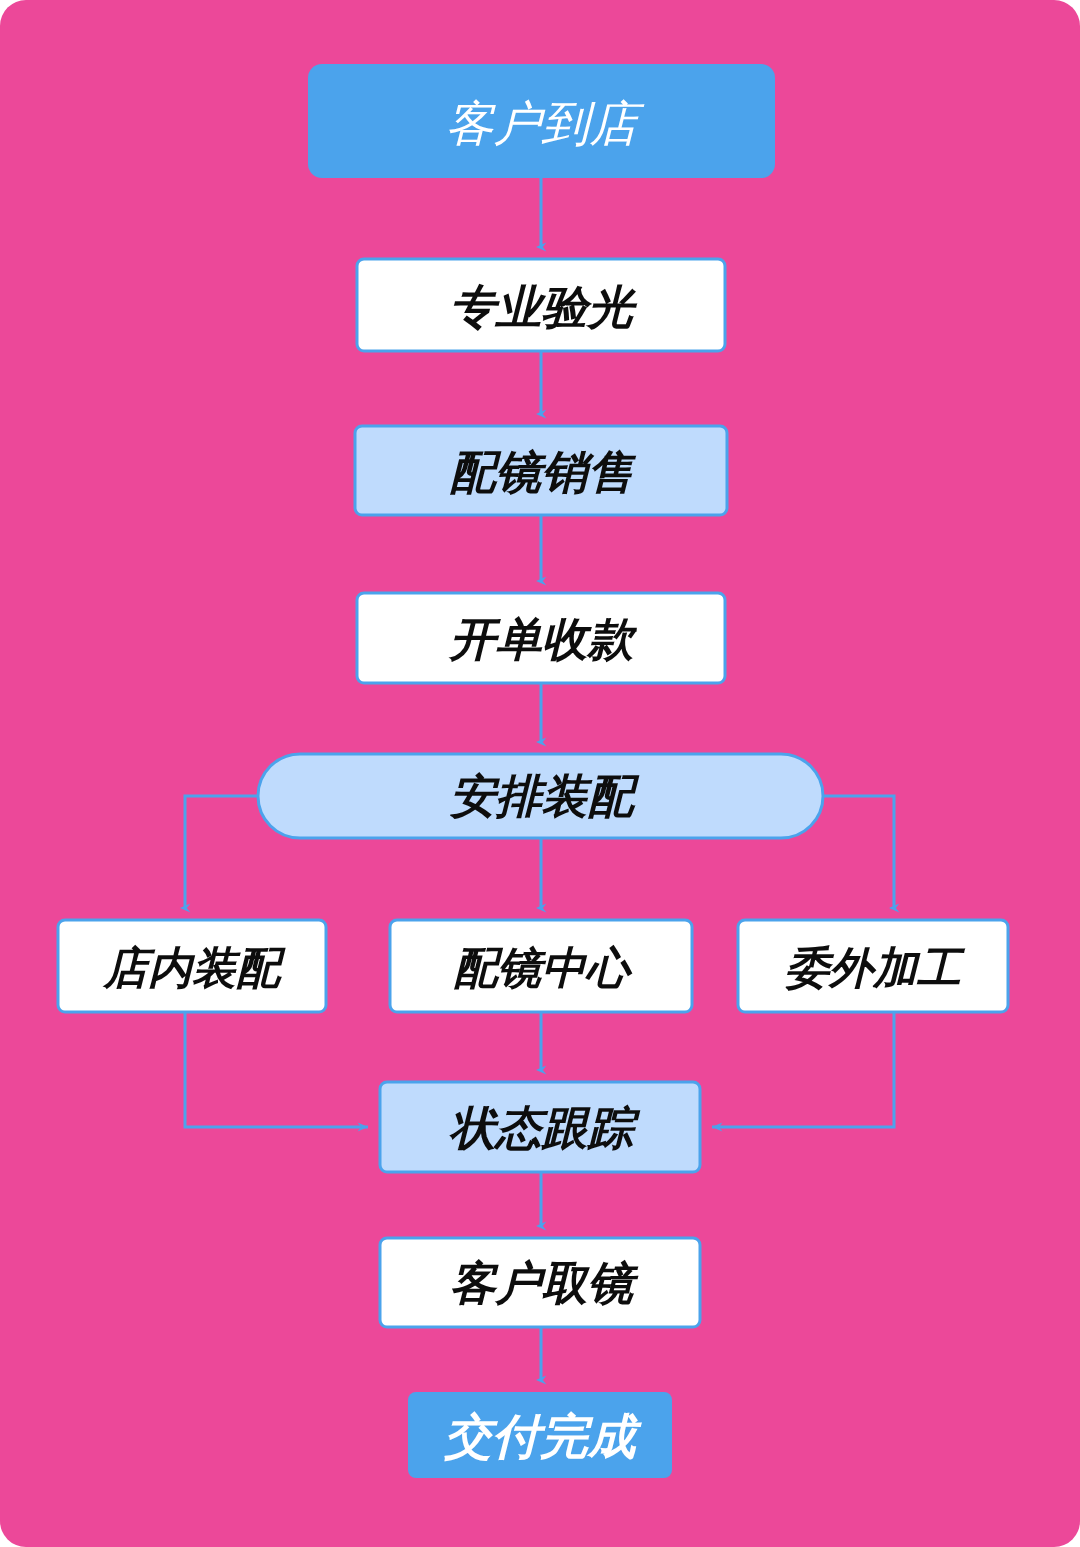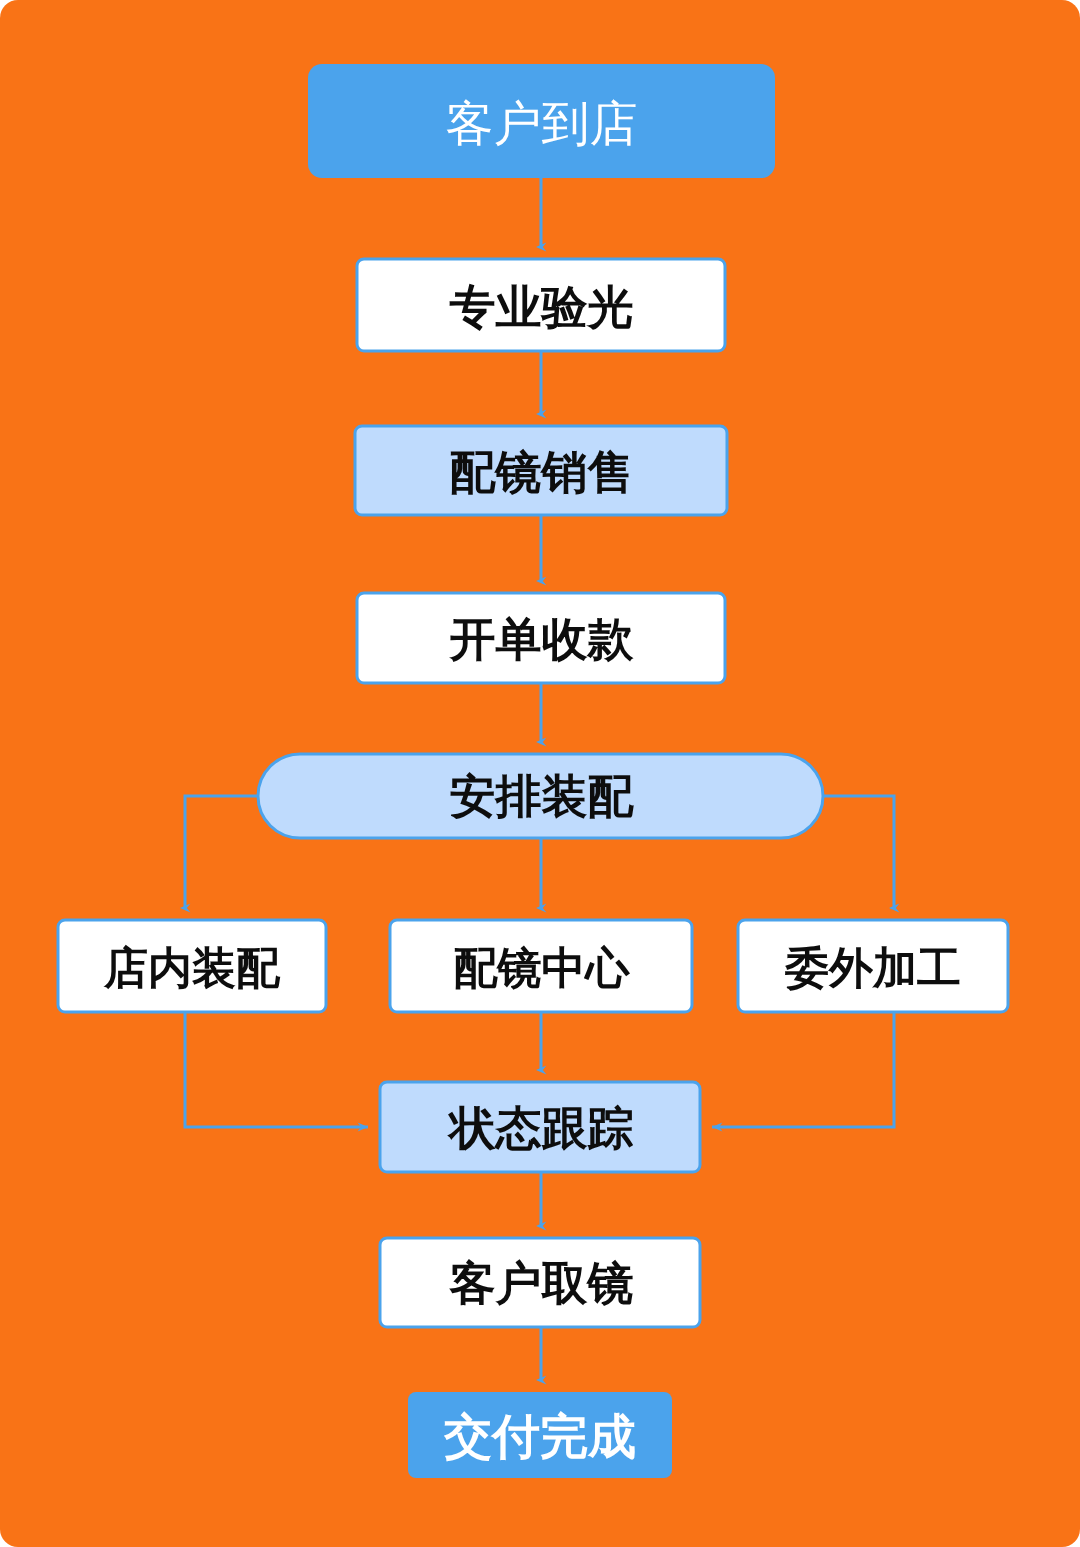--- a/index.html
+++ b/index.html
@@ -8,23 +8,24 @@
     padding: 0;
     background: #ffffff;
   }
   body {
     font-family: "Liberation Sans", "DejaVu Sans", sans-serif;
   }
   #page {
     position: relative;
     width: 1080px;
     height: 1547px;
-    background: #f97316;
-    border-radius: 18px;
+    background: #ec4899;
+    border-radius: 26px;
     overflow: hidden;
+    font-style: italic;
   }
   #flow-svg {
     position: absolute;
     top: 0;
     left: 0;
     width: 1080px;
     height: 1547px;
     display: block;
   }
   .node-label {

